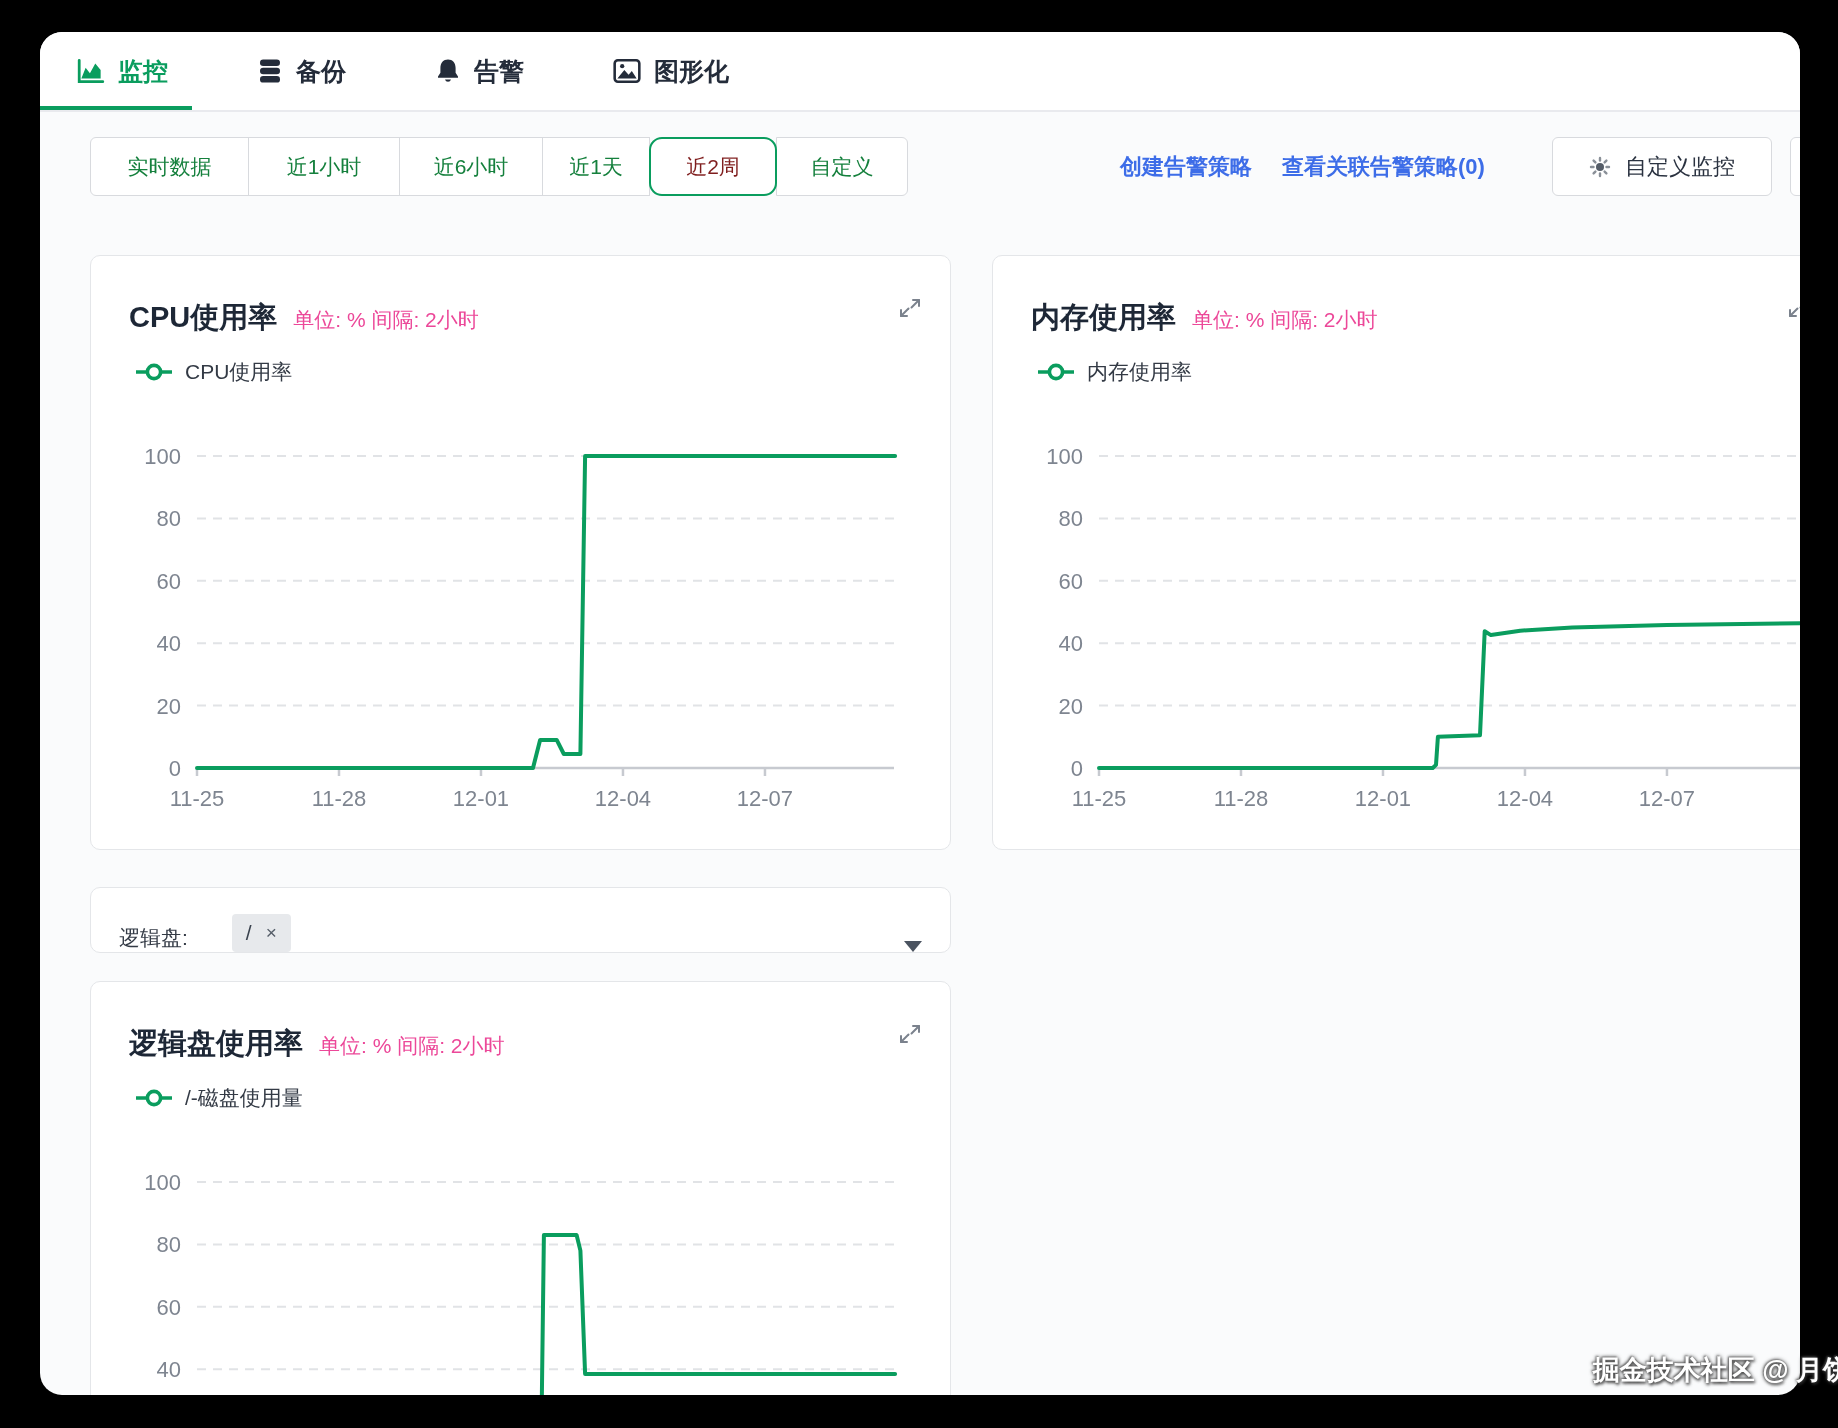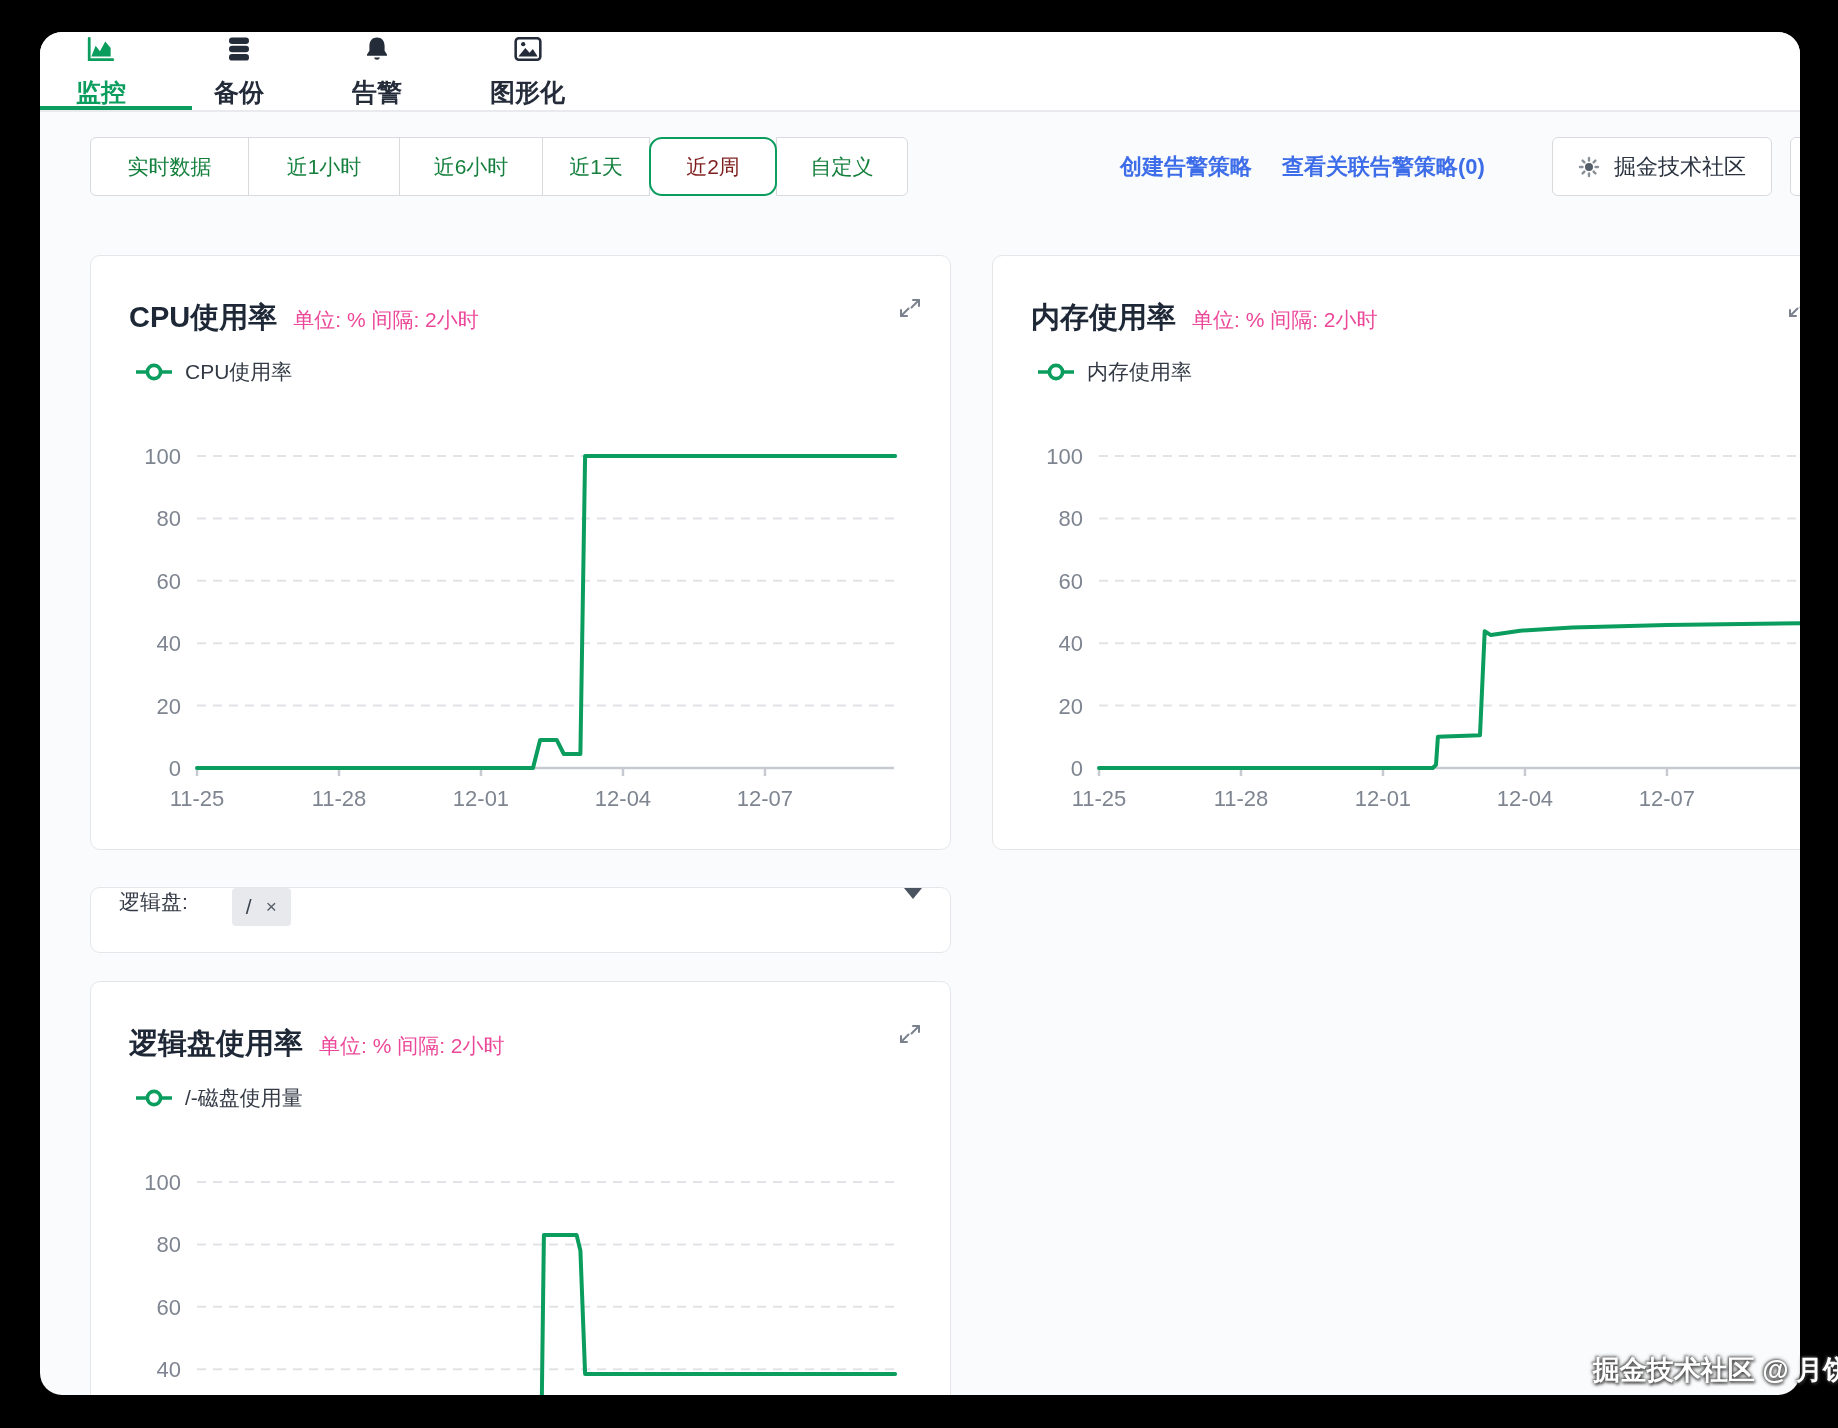--- a/index.html
+++ b/index.html
@@ -5,21 +5,21 @@
   * { margin:0; padding:0; box-sizing:border-box; }
   html,body { width:1838px; height:1428px; background:#000; overflow:hidden;
     font-family:"Liberation Sans","DejaVu Sans",sans-serif; }
   #panel { position:absolute; left:40px; top:32px; width:1760px; height:1363px;
     background:#fafbfc; border-radius:22px; overflow:hidden; }
 
   
   #tabbar { position:absolute; left:0; top:0; width:100%; height:78px; background:#fff;
     display:flex; align-items:center; padding-left:36px; gap:88px; }
   .tab { display:flex; align-items:center; gap:12px; font-size:25px; color:#242c3a;
-    font-weight:700; cursor:pointer;flex-direction:column; }
+    font-weight:700; cursor:pointer; }
   .tab.active { color:#0a9d5e; }
   .tab svg { display:block; }
   #tab-underline { position:absolute; left:0; top:74px; width:152px; height:4px; background:#0a9d5e; }
   #tab-divider { position:absolute; left:0; top:78px; width:100%; height:2px; background:#e9eaee; }
 
   
   #time-group { position:absolute; left:50px; top:105px; display:flex; }
   .tbtn { height:59px; background:#fff; border:1px solid #d8dade; margin-left:-1px;
     font-size:21px; color:#15803d; display:flex; align-items:center; justify-content:center; cursor:pointer; }
   .tbtn:first-child { border-radius:6px 0 0 6px; margin-left:0; }
@@ -45,21 +45,21 @@
   .card-subtitle { font-size:21px; color:#ec4899; }
   .expand-icon { position:absolute; top:40px; width:24px; height:24px; cursor:pointer; }
   #cpu-card .expand-icon, #disk-card .expand-icon { right:28px; }
   #mem-card .expand-icon { left:794px; }
   .legend { position:absolute; left:44px; top:102px; display:flex; align-items:center; gap:12px; cursor:pointer; }
   .legend-label { font-size:21px; color:#333a45; }
   .chart-canvas { position:absolute; left:0; top:0; width:100%; height:100%; pointer-events:auto; }
   .chart-canvas svg { position:absolute; left:0; top:0; }
 
   
-  #filter-card { display:flex; align-items:flex-start; padding:0 28px; }
+  #filter-card { display:flex; align-items:flex-end; padding:0 28px; }
   #filter-label { font-size:21px; color:#333a45; }
   #filter-tag { margin-left:44px; background:#e7e9ec; border-radius:4px; height:38px; padding:0 14px;
     display:flex; align-items:center; gap:14px; font-size:21px; color:#3a424e; }
   #filter-tag .close { font-size:19px; color:#555d68; cursor:pointer; }
   #filter-caret { margin-left:auto; width:0; height:0; border-left:9px solid transparent;
     border-right:9px solid transparent; border-top:11px solid #4a5360; cursor:pointer; }
 
   #watermark { position:absolute; right:-12px; top:1352px; font-size:27px; font-weight:700; color:#fff;
     white-space:nowrap; z-index:50;
     text-shadow:0 0 4px rgba(70,70,70,.95), 1px 2px 3px rgba(40,40,40,.8), -1px -1px 2px rgba(90,90,90,.7); }
@@ -123,21 +123,21 @@
         <line x1="11" y1="2" x2="11" y2="4.5"></line>
           <line x1="11" y1="17.5" x2="11" y2="20"></line>
         <line x1="2" y1="11" x2="4.5" y2="11"></line>
           <line x1="17.5" y1="11" x2="20" y2="11"></line>
         <line x1="4.6" y1="4.6" x2="6.4" y2="6.4"></line>
           <line x1="15.6" y1="15.6" x2="17.4" y2="17.4"></line>
         <line x1="4.6" y1="17.4" x2="6.4" y2="15.6"></line>
           <line x1="15.6" y1="6.4" x2="17.4" y2="4.6"></line>
       </g>
     </svg>
-    <span>掘金技术社区</span>
+    <span>自定义监控</span>
   </div>
   <div id="partial-button"></div>
 
   <div class="card" id="cpu-card">
     <div class="chart-canvas">
         <svg width="861" height="595">
           <text x="90" y="520" text-anchor="end" fill="#7e8590" font-size="22" font-family="&quot;Liberation Sans&quot;,&quot;DejaVu Sans&quot;,sans-serif">0</text>
           <line x1="106" y1="449.6" x2="803" y2="449.6" stroke="#e1e3e6" stroke-width="2" stroke-dasharray="9 7"></line>
           <text x="90" y="457.6" text-anchor="end" fill="#7e8590" font-size="22" font-family="&quot;Liberation Sans&quot;,&quot;DejaVu Sans&quot;,sans-serif">20</text>
           <line x1="106" y1="387.2" x2="803" y2="387.2" stroke="#e1e3e6" stroke-width="2" stroke-dasharray="9 7"></line>

